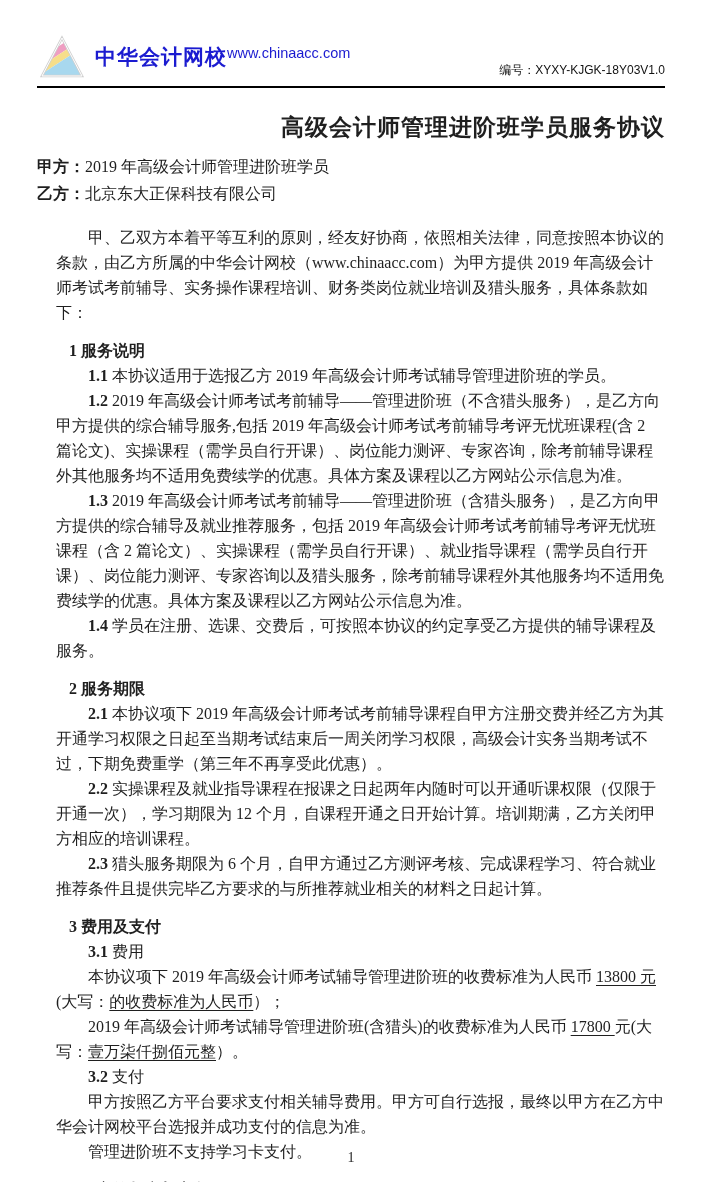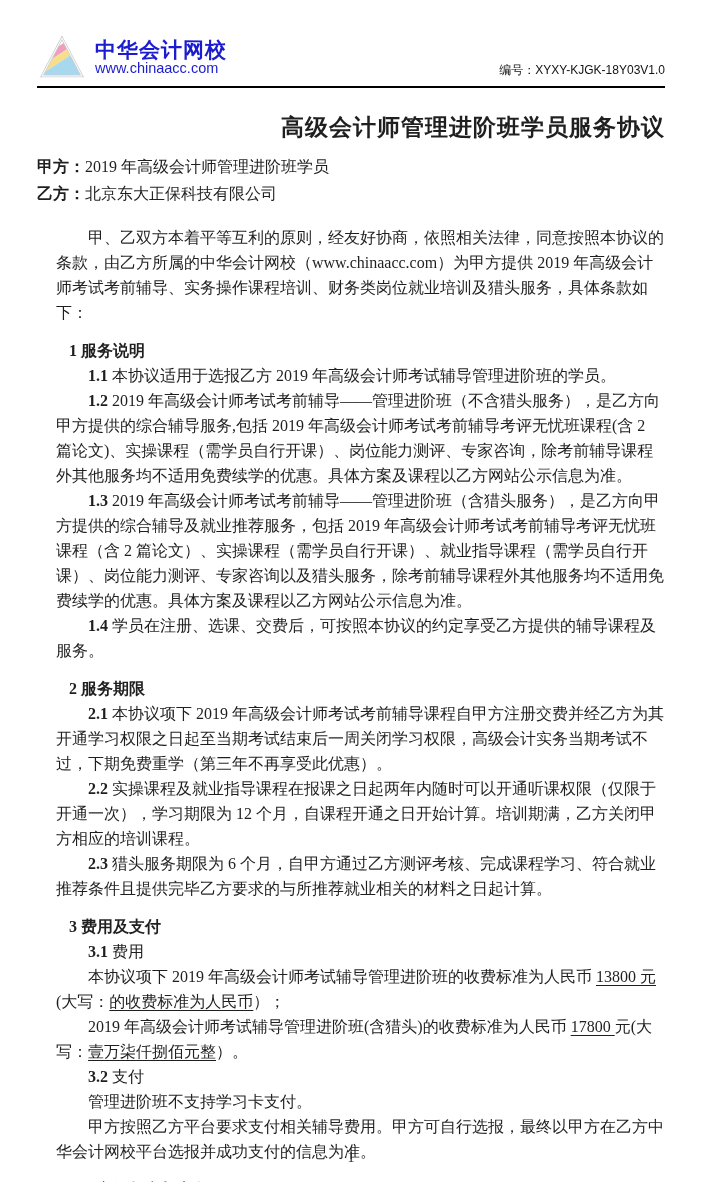--- a/index.html
+++ b/index.html
@@ -8,21 +8,21 @@
     width:702px; height:1182px; position:relative; overflow:hidden;
     font-family:"Liberation Serif","DejaVu Serif",serif;
     color:#1f1f1f;
   }
   .page { width:702px; height:1182px; padding:34px 37px 0 37px; position:relative; }
 
   
   .header { display:flex; justify-content:space-between; align-items:flex-end; }
   .logo { display:flex; align-items:center; }
   .logo-icon { width:50px; height:47px; margin-right:8px; }
-  .logo-text { display:flex; flex-direction:column; line-height:1.05; }
+  .logo-text { display:flex; flex-direction:row; line-height:1.05; }
   .logo-name { font-family:"Liberation Sans","DejaVu Sans",sans-serif; font-size:21px; font-weight:bold; color:#1b1bd0; letter-spacing:1px; }
   .logo-url  { font-family:"Liberation Sans","DejaVu Sans",sans-serif; font-size:14.5px; color:#1b1bd0; }
   .doc-number { font-family:"Liberation Sans","DejaVu Sans",sans-serif; font-size:12px; color:#111; padding-bottom:2px; }
   .rule { border:none; border-top:2px solid #000; margin-top:5px; }
 
   
   .title { text-align:right; font-size:23px; font-weight:bold; margin:24px 0 10px 0; letter-spacing:1px; }
   .party { font-size:16px; line-height:27px;font-family:Liberation Serif, serif; }
   .party .label { font-weight:bold; }
 
@@ -86,19 +86,19 @@
       <p class="para"><span class="bold">1.4 </span><span>学员在注册、选课、交费后，可按照本协议的约定享受乙方提供的辅导课程及服务。</span></p>
       <p class="heading"><span>2 服务期限</span></p>
       <p class="para"><span class="bold">2.1 </span><span>本协议项下 2019 年高级会计师考试考前辅导课程自甲方注册交费并经乙方为其开通学习权限之日起至当期考试结束后一周关闭学习权限，高级会计实务当期考试不过，下期免费重学（第三年不再享受此优惠）。</span></p>
       <p class="para"><span class="bold">2.2 </span><span>实操课程及就业指导课程在报课之日起两年内随时可以开通听课权限（仅限于开通一次），学习期限为 12 个月，自课程开通之日开始计算。培训期满，乙方关闭甲方相应的培训课程。</span></p>
       <p class="para"><span class="bold">2.3 </span><span>猎头服务期限为 6 个月，自甲方通过乙方测评考核、完成课程学习、符合就业推荐条件且提供完毕乙方要求的与所推荐就业相关的材料之日起计算。</span></p>
       <p class="heading"><span>3 费用及支付</span></p>
       <p class="para"><span class="bold">3.1 </span><span>费用</span></p>
       <p class="para"><span>本协议项下 2019 年高级会计师考试辅导管理进阶班的收费标准为人民币 </span><span class="underline">13800 元</span><span>(大写：</span><span class="underline">的收费标准为人民币</span><span>）；</span></p>
       <p class="para"><span>2019 年高级会计师考试辅导管理进阶班(含猎头)的收费标准为人民币 </span><span class="underline">17800 </span><span>元(大写：</span><span class="underline">壹万柒仟捌佰元整</span><span>）。</span></p>
       <p class="para"><span class="bold">3.2 </span><span>支付</span></p>
+      <p class="para"><span>甲方按照乙方平台要求支付相关辅导费用。甲方可自行选报，最终以甲方在乙方中华会计网校平台选报并成功支付的信息为准。</span></p>
       <p class="para"><span>管理进阶班不支持学习卡支付。</span></p>
-      <p class="para"><span>甲方按照乙方平台要求支付相关辅导费用。甲方可自行选报，最终以甲方在乙方中华会计网校平台选报并成功支付的信息为准。</span></p>
       <p class="heading"><span>4 甲方的权利与义务</span></p>
     </div>
 
   <div class="page-number">1</div>
 </div>
 
 </body></html>

